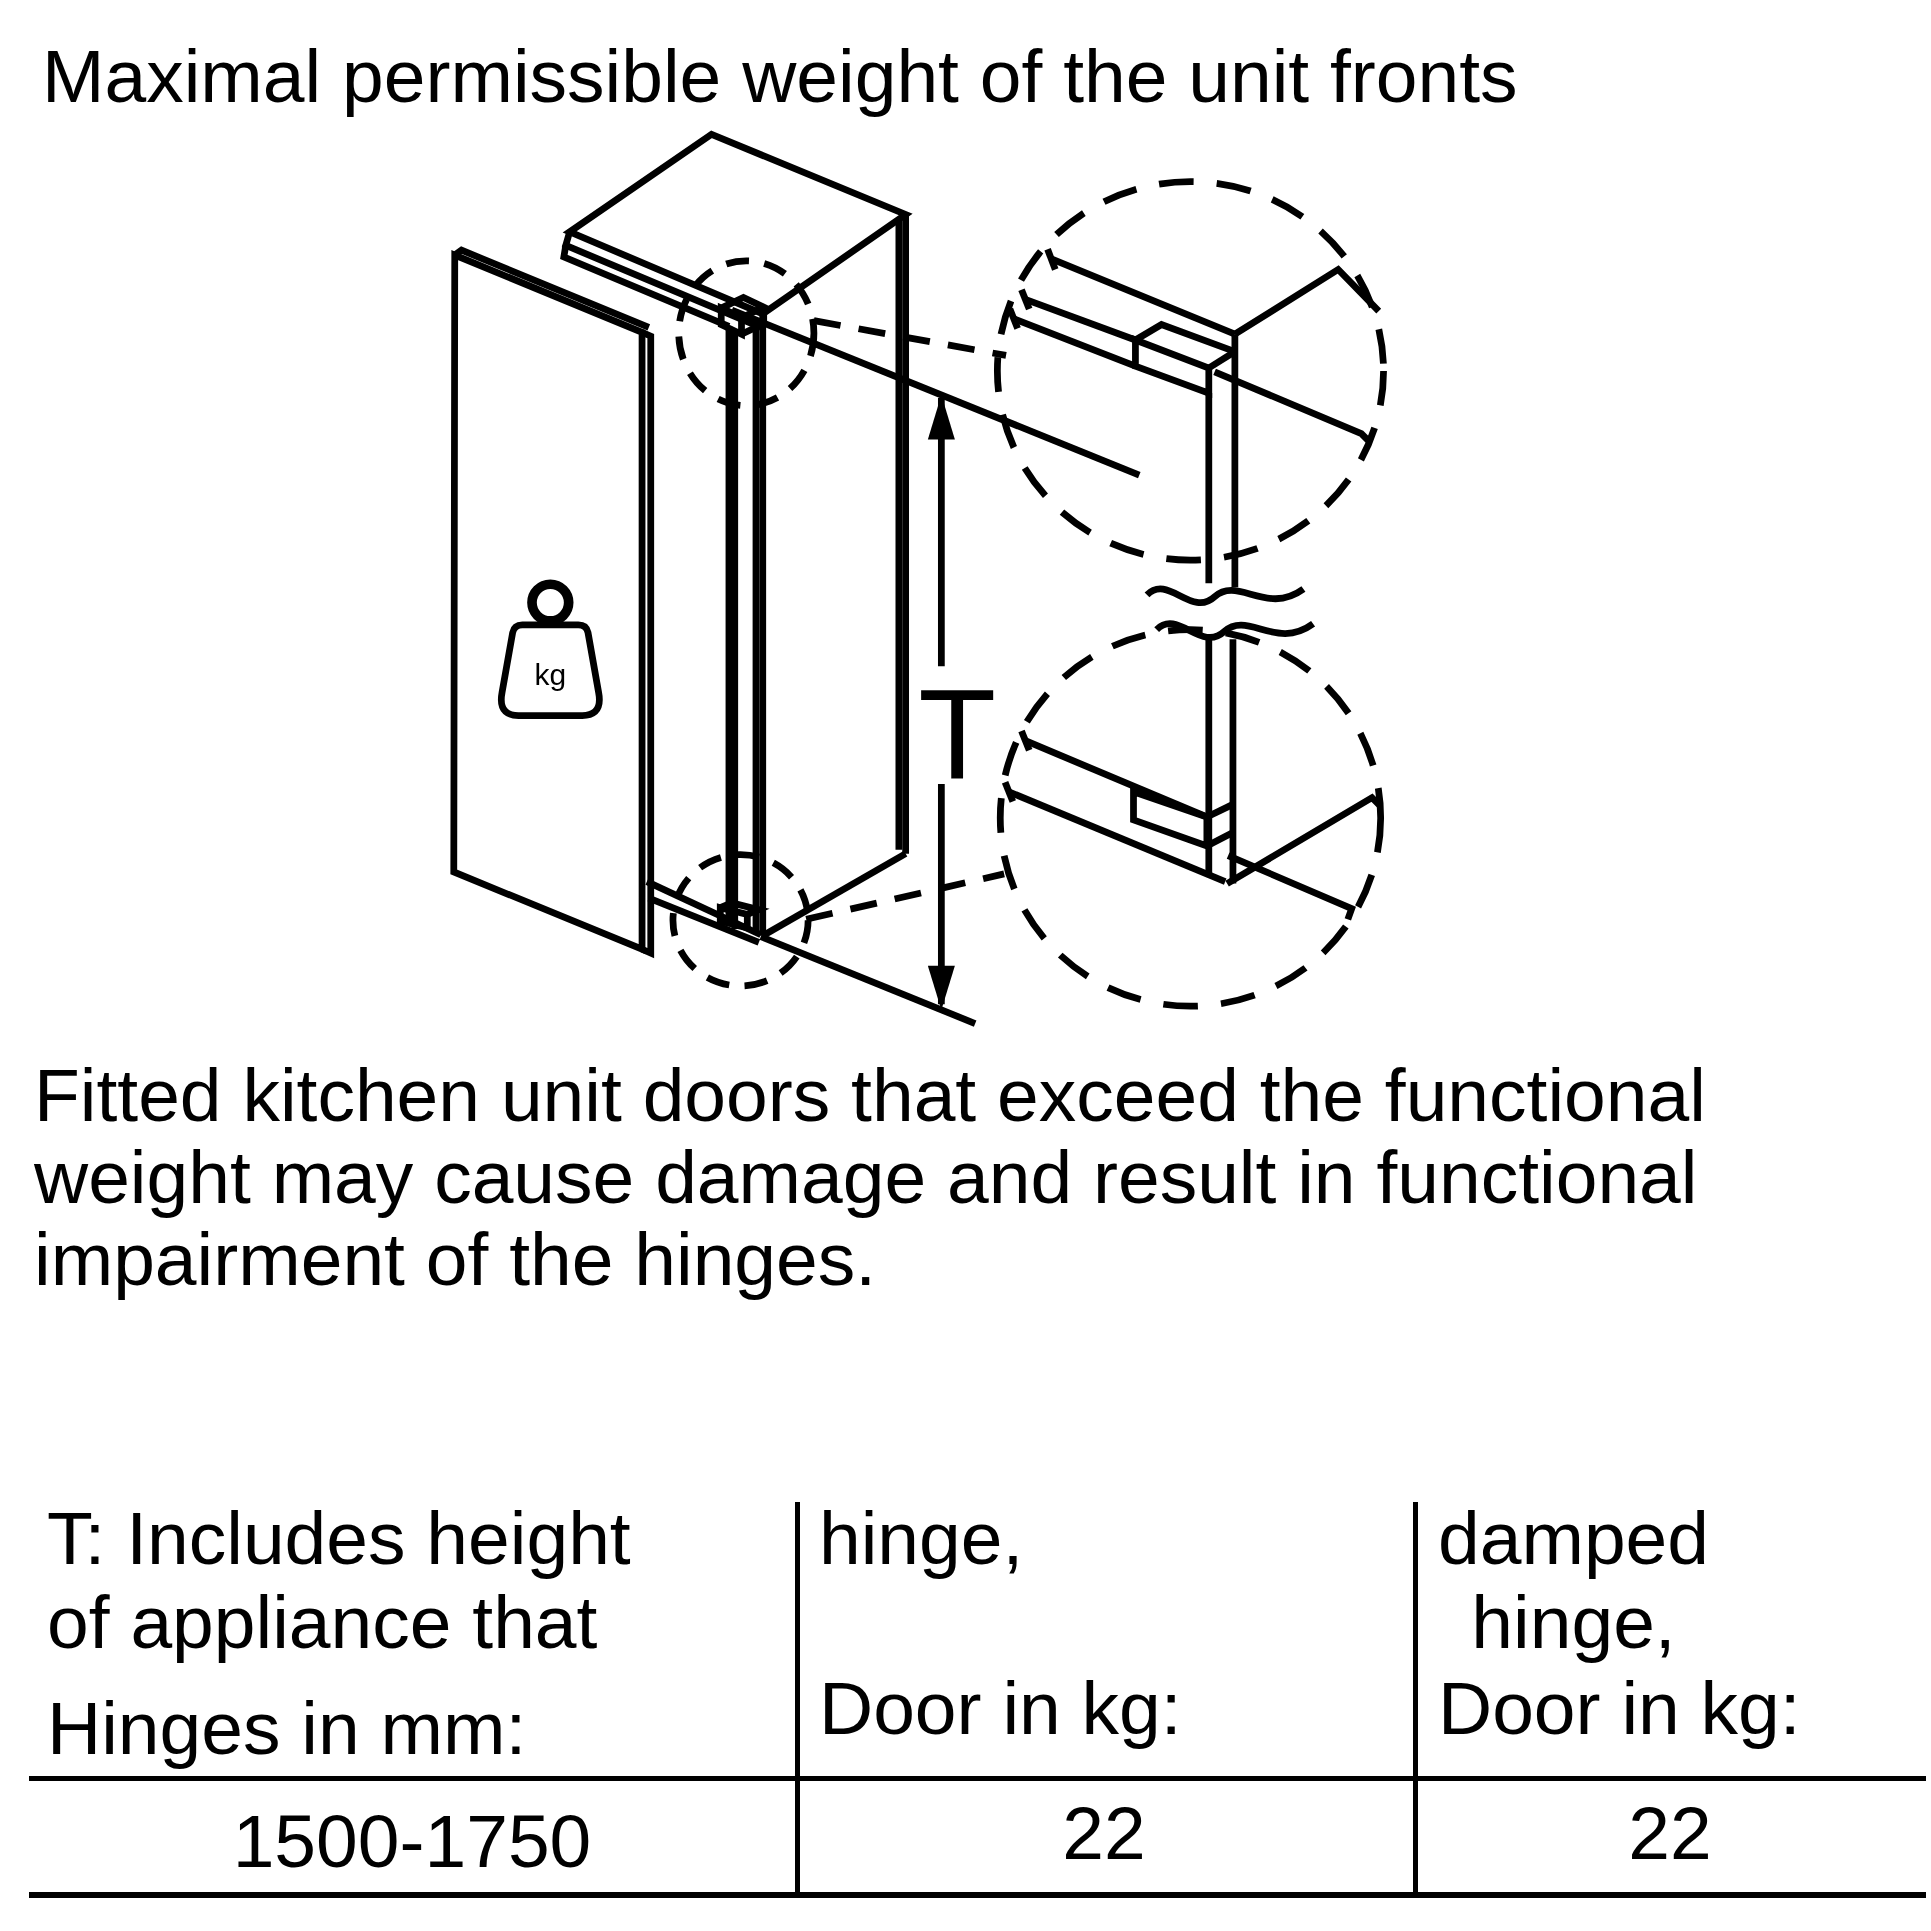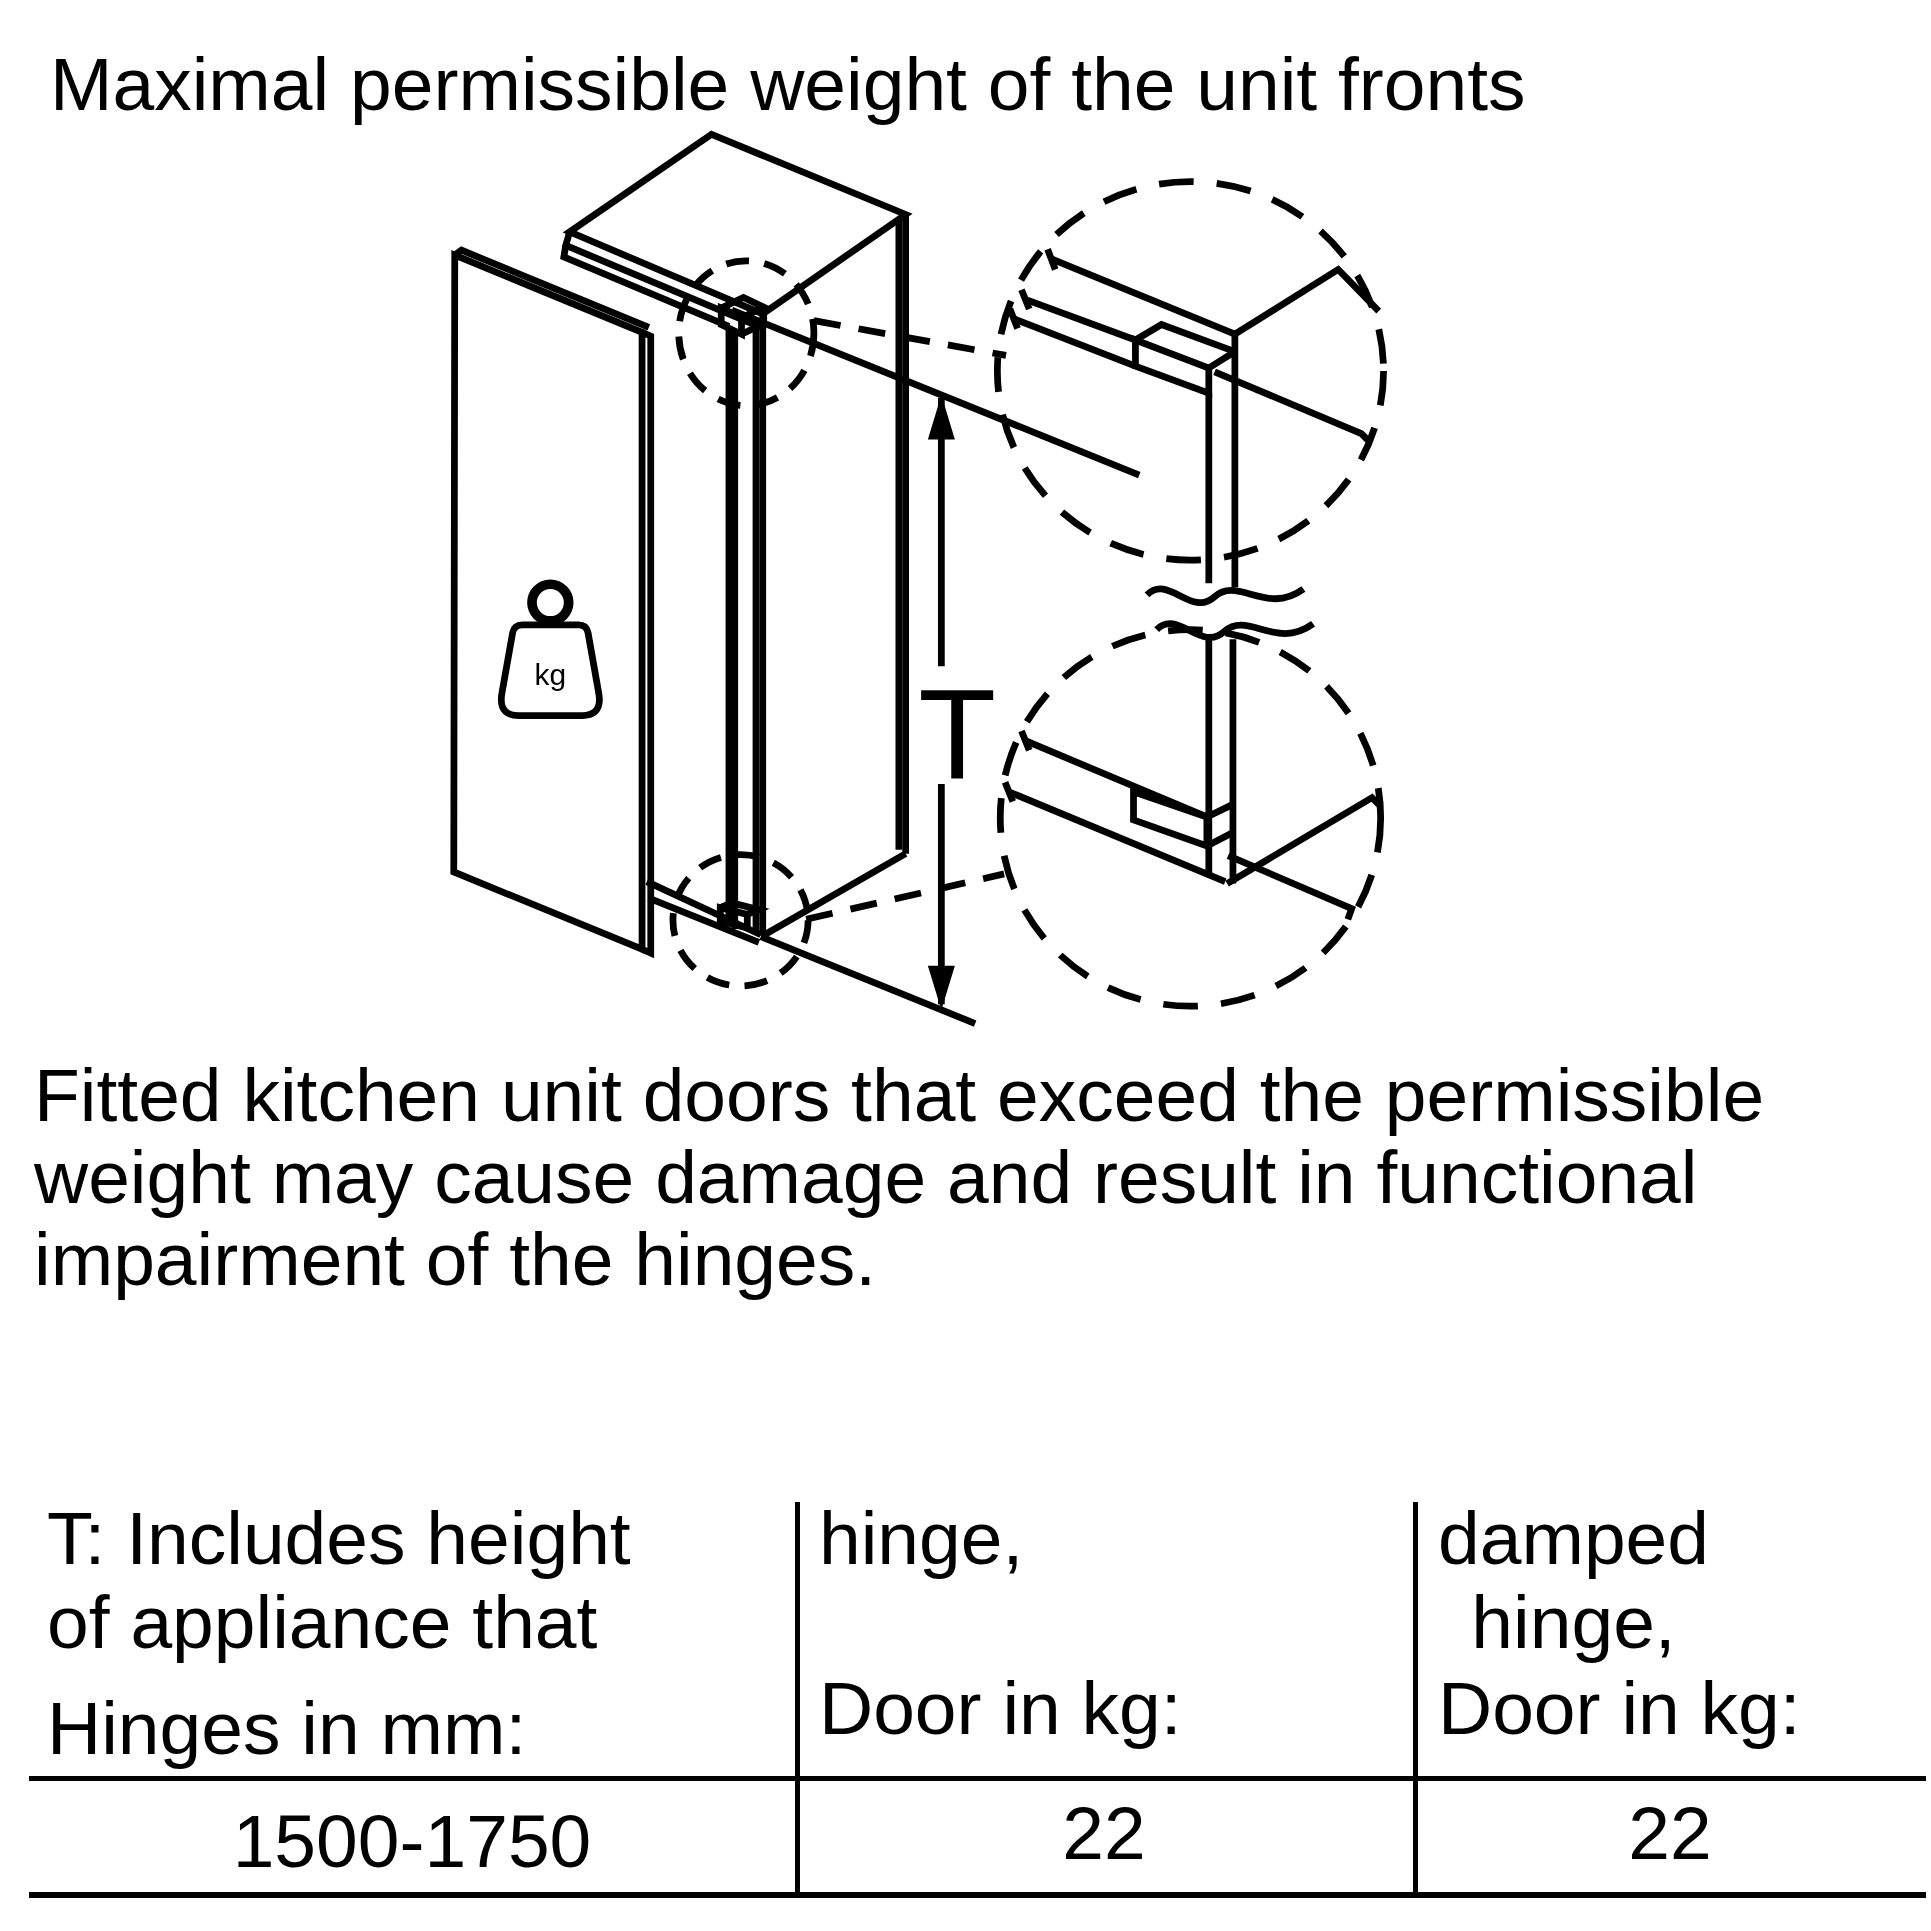--- a/index.html
+++ b/index.html
@@ -6,21 +6,21 @@
   body {
     position: relative;
     width: 1931px; height: 1931px;
     font-family: "Liberation Sans", "DejaVu Sans", sans-serif;
     color: #000;
     overflow: hidden;
   }
   .title {
     position: absolute; left: 34px; top: 31px;
     font-size: 75px; font-weight: 400; line-height: 1;
-    margin: 16px; white-space: nowrap;
+    margin: 8px; white-space: nowrap;
   }
   .diagram { position: absolute; left: 0; top: 0; }
   .diagram path, .diagram ellipse, .diagram line, .diagram polyline {
     fill: none; stroke: #000; stroke-width: 7;
   }
   .warning {
     position: absolute; left: 34px; top: 1054px;
     font-size: 75px; line-height: 82px; white-space: nowrap;
   }
   .spec-table { position: absolute; left: 0; top: 1499px; width: 1752px; height: 404px; }
@@ -132,21 +132,21 @@
     <path d="M1045 820 L1269 913"></path>
     <path d="M1174 820 L1174 849 L1250 876 L1250 846 Z"></path>
     <path d="M1250 846 L1277 833"></path>
     <path d="M1250 876 L1277 862"></path>
     <path d="M1271 915 L1421 826 L1429 834"></path>
     <path d="M1272 886 L1400 941 L1396 952"></path>
   </g>
 </svg>
 
 <div class="warning">
-  <div>Fitted kitchen unit doors that exceed the permissible</div>
+  <div>Fitted kitchen unit doors that exceed the functional</div>
   <div>weight may cause damage and result in functional</div>
   <div>impairment of the hinges.</div>
 </div>
 
 <div class="spec-table">
   <div class="vline v1"></div>
   <div class="vline v2"></div>
   <div class="hline rule-mid"></div>
   <div class="hline rule-bot"></div>
 

